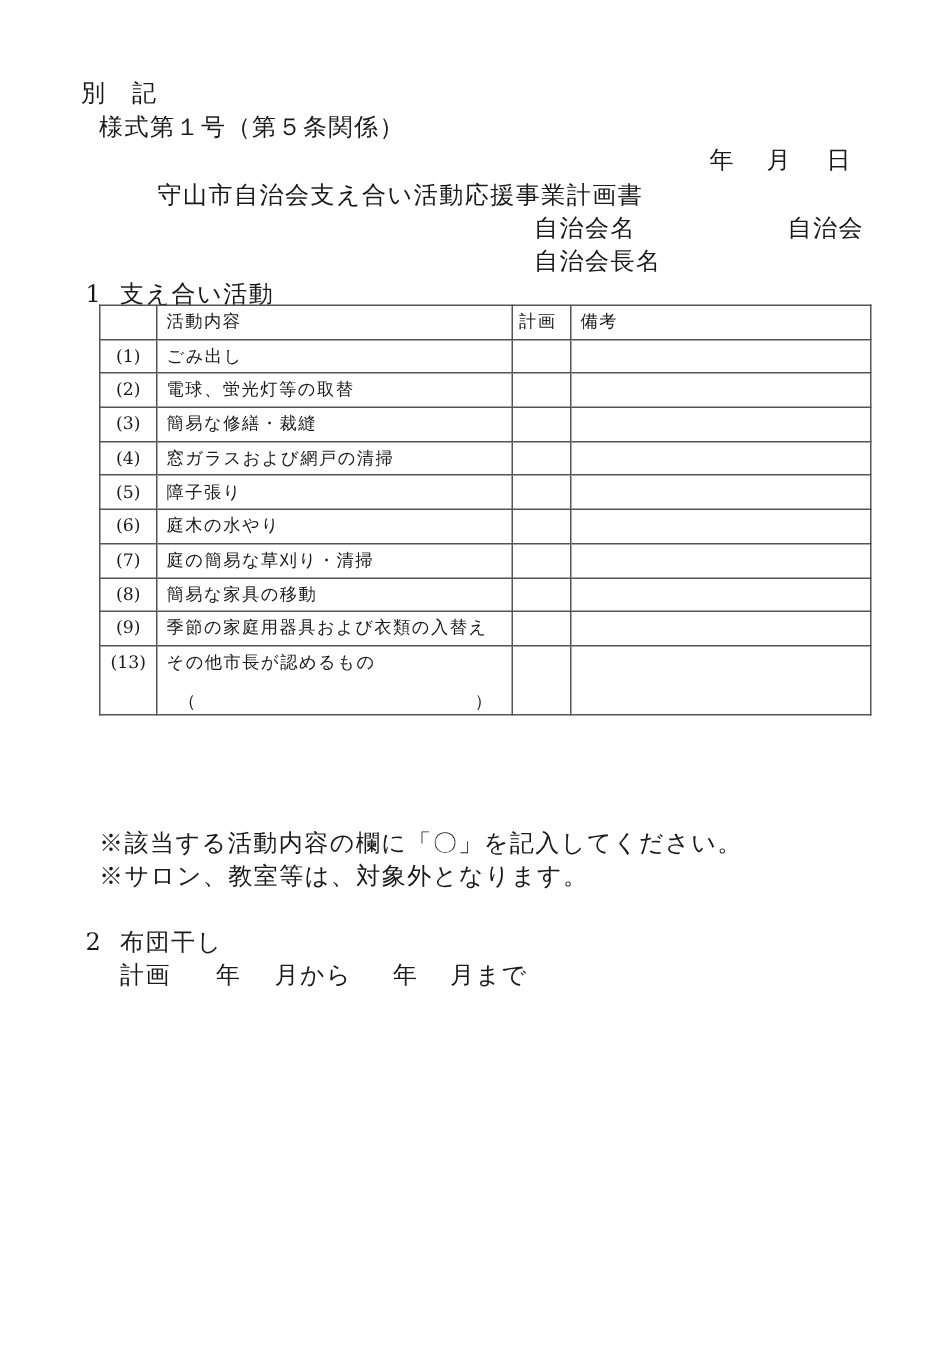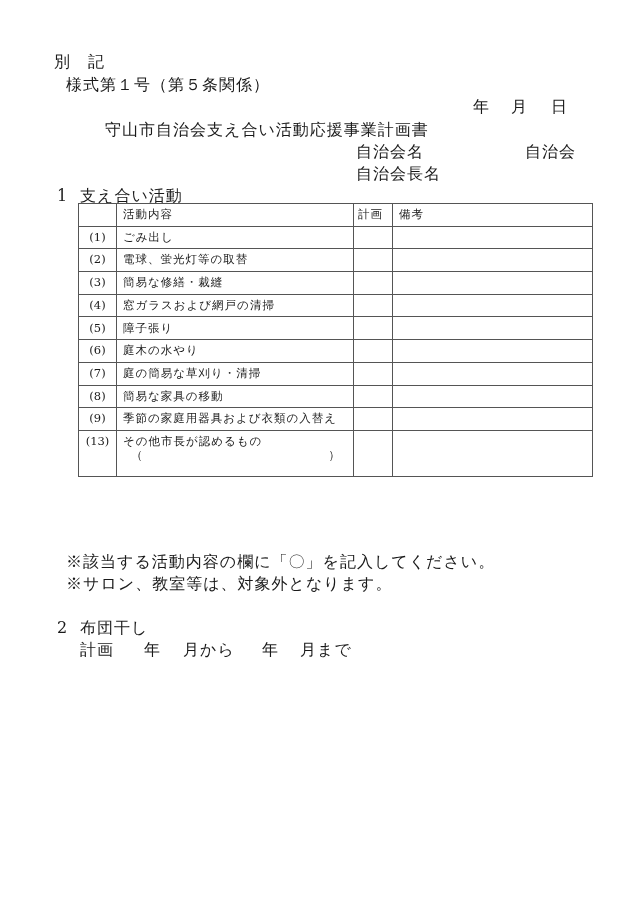--- a/index.html
+++ b/index.html
@@ -19,40 +19,39 @@
   .abs { position: absolute; white-space: nowrap; line-height: 1; }
   .t12 { font-size: 16px; letter-spacing: 1px; }
 
   table.activities {
     position: absolute;
     left: 66px;
     top: 203px;
     width: 515px;
     border-collapse: collapse;
     table-layout: fixed;
-    margin-left: 12px;
   }
   table.activities td {
     border: 1px solid #555;
     font-size: 11.5px;
     padding: 0 6px;
     height: 21.7px;
     line-height: 1;
     vertical-align: middle;
     white-space: nowrap;
     letter-spacing: 1px;
   }
   table.activities td.num { text-align: center; padding: 0; letter-spacing: 0; }
   table.activities td.plan { padding: 0 4px; }
   .col-num { width: 38px; }
   .col-content { width: 237px; }
   .col-plan { width: 39px; }
   .col-notes { width: auto; }
   .tall { height: 45px !important; vertical-align: top !important; }
-  .tall-inner { display: flex; flex-direction: column; gap: 3px; padding-top: 5px; }
+  .tall-inner { display: flex; flex-direction: column; gap: 15px; padding-top: 5px; }
   .paren-row { display: flex; justify-content: space-between; width: 210px; padding-left: 8px; }
 </style>
 </head>
 <body>
 
 <div class="abs t12" style="left:54px; top:54px;">別　記</div>
 <div class="abs t12" style="left:66px; top:77px;">様式第１号（第５条関係）</div>
 
 <div class="abs t12" style="left:473px; top:99px;">年</div>
 <div class="abs t12" style="left:511px; top:99px;">月</div>

